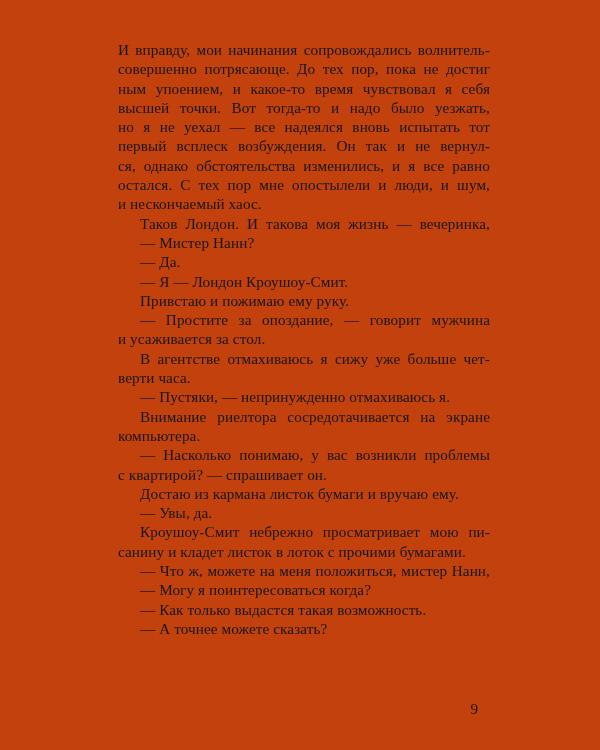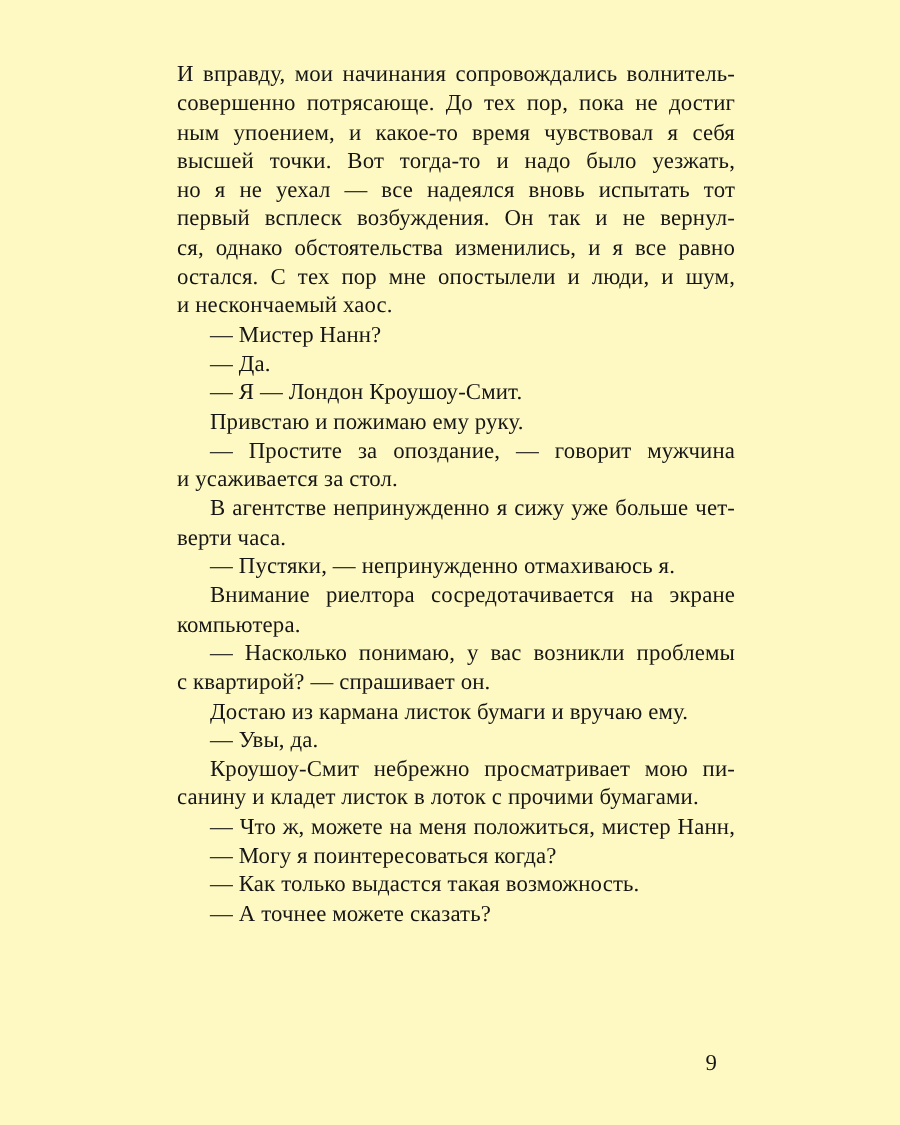--- a/index.html
+++ b/index.html
@@ -4,21 +4,21 @@
 <style>
   html, body {
     margin: 0;
     padding: 0;
     background: #ffffff;
   }
   .book-page {
     position: relative;
     width: 600px;
     height: 750px;
-    background: #fef9c3;
+    background: #c2410c;
     overflow: hidden;
     font-family: "Liberation Serif", "DejaVu Serif", serif;
     color: #161616;
   }
   .text-block {
     position: absolute;
     left: 118px;
     top: 40px;
     width: 372px;
     font-size: 15.2px;
@@ -55,27 +55,28 @@
   <div class="text-block">
       <div class="line">И вправду, мои начинания сопровождались волнитель-</div>
       <div class="line">совершенно потрясающе. До тех пор, пока не достиг</div>
       <div class="line">ным упоением, и какое-то время чувствовал я себя</div>
       <div class="line">высшей точки. Вот тогда-то и надо было уезжать,</div>
       <div class="line">но я не уехал — все надеялся вновь испытать тот</div>
       <div class="line">первый всплеск возбуждения. Он так и не вернул-</div>
       <div class="line">ся, однако обстоятельства изменились, и я все равно</div>
       <div class="line">остался. С тех пор мне опостылели и люди, и шум,</div>
       <div class="line last">и нескончаемый хаос.</div>
+      <div class="line indent">Таков Лондон. И такова моя жизнь — вечеринка,</div>
       <div class="line last indent">— Мистер Нанн?</div>
       <div class="line last indent">— Да.</div>
       <div class="line last indent">— Я — Лондон Кроушоу-Смит.</div>
       <div class="line last indent">Привстаю и пожимаю ему руку.</div>
       <div class="line indent">— Простите за опоздание, — говорит мужчина</div>
       <div class="line last">и усаживается за стол.</div>
-      <div class="line indent">В агентстве непринужденно я сижу уже больше чет-</div>
+      <div class="line indent">В агентстве отмахиваюсь я сижу уже больше чет-</div>
       <div class="line last">верти часа.</div>
       <div class="line last indent">— Пустяки, — непринужденно отмахиваюсь я.</div>
       <div class="line indent">Внимание риелтора сосредотачивается на экране</div>
       <div class="line last">компьютера.</div>
       <div class="line indent">— Насколько понимаю, у вас возникли проблемы</div>
       <div class="line last">с квартирой? — спрашивает он.</div>
       <div class="line last indent">Достаю из кармана листок бумаги и вручаю ему.</div>
       <div class="line last indent">— Увы, да.</div>
       <div class="line indent">Кроушоу-Смит небрежно просматривает мою пи-</div>
       <div class="line last">санину и кладет листок в лоток с прочими бумагами.</div>

